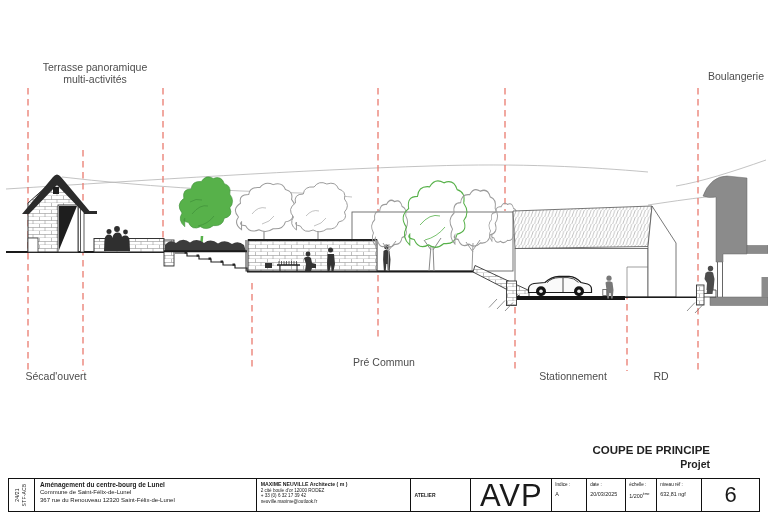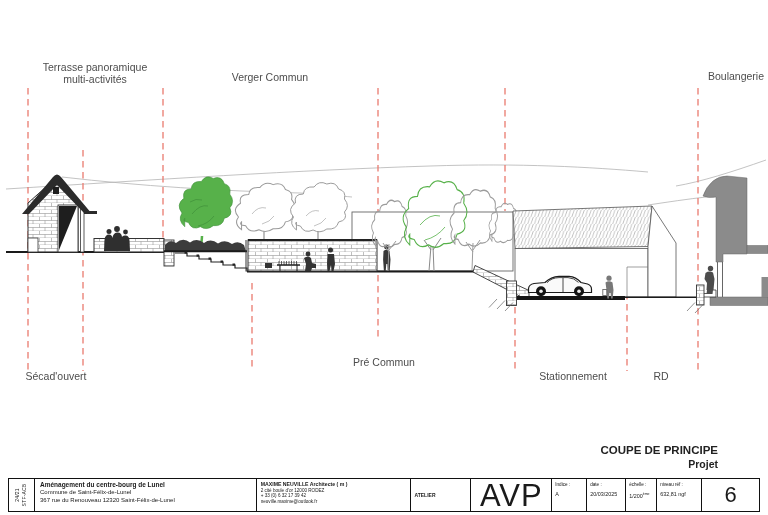--- a/index.html
+++ b/index.html
@@ -1,21 +1,21 @@
 <!DOCTYPE html>
 <html style="--zone-line-red: #ea7a6f; --tree-green: #57b14a; --section-gray: #8b8b8b;"><head>
 <meta charset="utf-8">
 <style>
   html,body{margin:0;padding:0;background:#fff;}
   #sheet{position:relative;width:768px;height:515px;background:#fff;overflow:hidden;
          font-family:"Liberation Sans",sans-serif;color:#1a1a1a;}
   svg{position:absolute;left:0;top:0;}
   .zone-label{position:absolute;font-size:10.5px;line-height:1.18;color:#4d4d4d;
               text-align:center;white-space:pre-line;}
-  .caption{position:absolute;right:50px;top:444px;text-align:right;color:#222;}
+  .caption{position:absolute;right:58px;top:444px;text-align:right;color:#222;}
   .caption .l1{font-weight:bold;font-size:11.5px;line-height:1.2;}
   .caption .l2{font-weight:bold;font-size:10.5px;line-height:1.2;}
   
   .tblock{position:absolute;left:8px;top:478px;width:752px;height:34px;
           border:1.2px solid #111;display:flex;box-sizing:border-box;background:#fff;justify-content:space-between;}
   .tb-cell{border-right:1px solid #111;box-sizing:border-box;overflow:hidden;position:relative;}
   .tb-cell:last-child{border-right:none;}
   .c-ref{width:26px;}
   .refinner{position:absolute;left:50%;top:50%;transform:translate(-50%,-50%) rotate(-90deg);
             font-size:5px;line-height:1.35;text-align:center;letter-spacing:.2px;white-space:nowrap;}
@@ -210,21 +210,20 @@
       <g fill="#4c4c4c">
         <circle cx="710.5" cy="268.5" r="2.7"></circle>
         <path d="M705.5,273 Q709,270.5 713,272.5 L714.5,279 L713.5,290 L706.5,290 L707,283 L704.5,279 Z"></path>
         <path d="M707,290 L706.5,294 L712.5,294 L713,290 Z"></path>
       </g>
     </g>
   </svg>
 
   <div class="zone-label" style="left:10px;top:61px;width:170px">Terrasse panoramique
 multi-activités</div>
-  <div class="zone-label" style="left:200px;top:71px;width:140px">Verger Commun</div>
   <div class="zone-label" style="left:706px;top:70px;width:60px">Boulangerie</div>
 
   <div class="zone-label" style="left:14px;top:370px;width:84px">Sécad'ouvert</div>
   <div class="zone-label" style="left:342px;top:356px;width:84px">Pré Commun</div>
   <div class="zone-label" style="left:531px;top:370px;width:84px">Stationnement</div>
   <div class="zone-label" style="left:641px;top:370px;width:40px">RD</div>
 
   <div class="caption">
     <div class="l1">COUPE DE PRINCIPE</div>
     <div class="l2">Projet</div>

